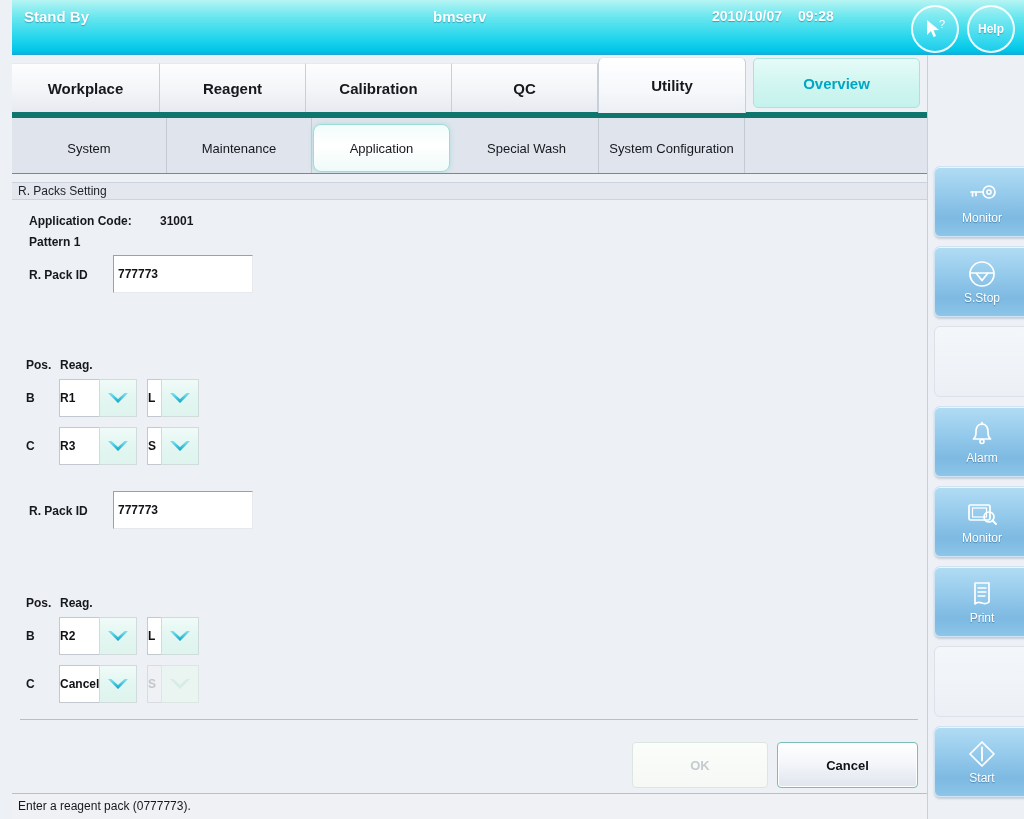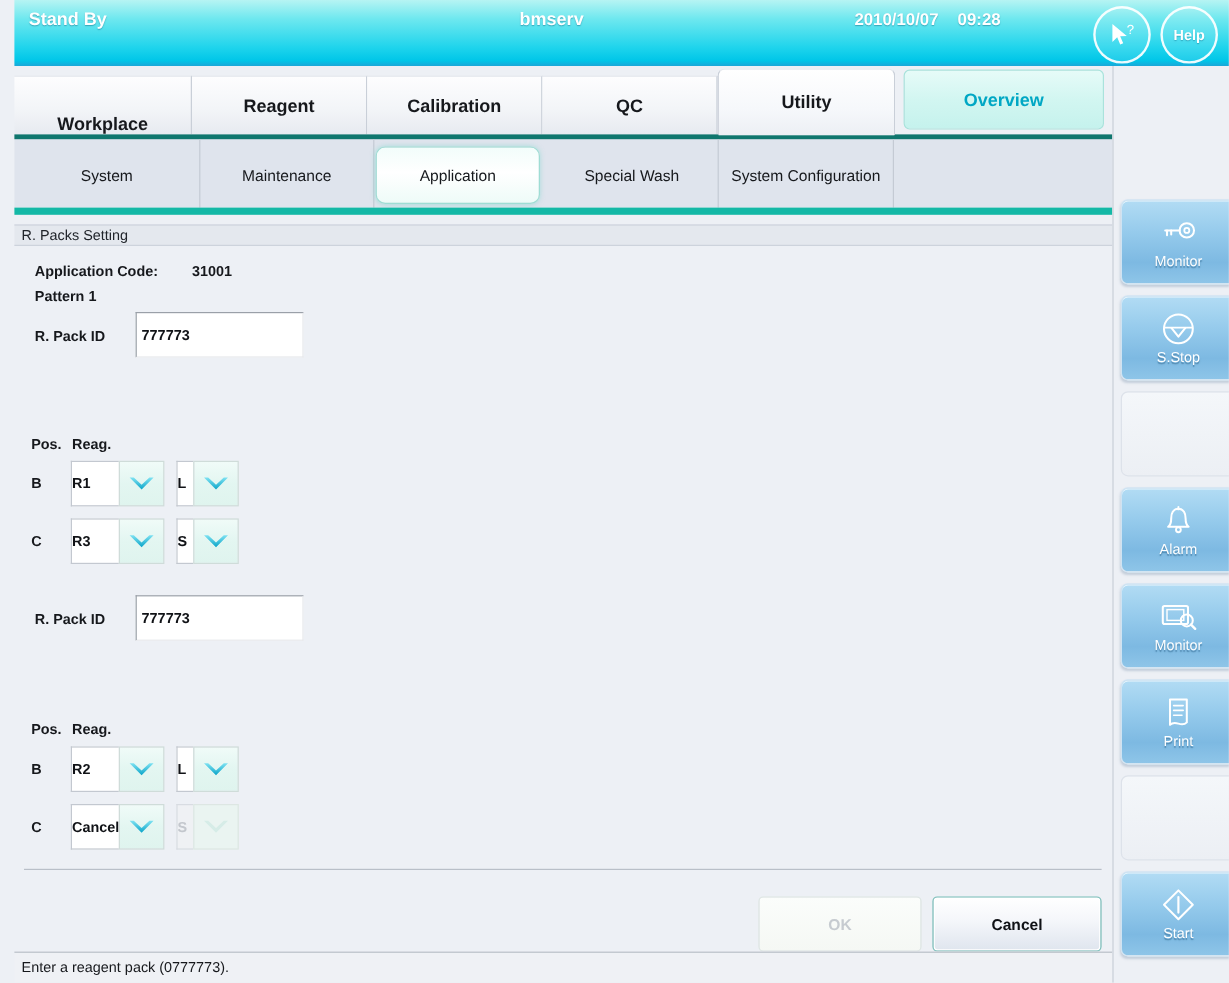--- a/index.html
+++ b/index.html
@@ -75,41 +75,41 @@
     background: linear-gradient(to bottom, #e6fbf8 0%, #d2f6f1 50%, #c5f2ed 100%);
     border: 1px solid #a9e3dc;
     border-radius: 5px;
     z-index: 4;
   }
 
   
   .subtabbar {
     position: absolute; left: 0; top: 112px; width: 915px; height: 61px;
     background: #dfe4ed;
-    border-top: 4px solid #0f766e;
+    border-top: 6px solid #0f766e;
   }
   .subtab {
     position: absolute; top: 0; height: 60px;
     display: flex; align-items: center; justify-content: center;
     font-size: 13px; color: #16181c;
     border-right: 1px solid #c4cad4;
   }
   .subtab.sel {
     top: 6px; height: 48px;
     border: 1px solid #9fddd4;
     border-radius: 8px;
     background: linear-gradient(to bottom, #f2fdfb 0%, #ffffff 45%, #eefbf8 100%);
     box-shadow: 0 0 4px rgba(120,215,205,.5);
   }
 
   
   .content {
     position: absolute; left: 0; top: 173px; width: 915px; height: 620px;
     background: #edf0f5;
-    border-top: 6px solid #14b8a6;
+    border-top: 1px solid #14b8a6;
   }
   .panel-title {
     position: absolute; left: 0; top: 8px; width: 915px; height: 18px;
     background: #e4e8ee;
     border-top: 1px solid #cdd3dc; border-bottom: 1px solid #cdd3dc;
     font-size: 12px; color: #20242a;
     padding-left: 6px; line-height: 17px;
   }
   .lbl-bold { position: absolute; font-size: 12px; font-weight: bold; color: #16181c; }
 
@@ -218,21 +218,21 @@
         <text x="17" y="11" font-family="Liberation Sans, sans-serif" font-size="11" fill="#ffffff">?</text>
       </svg>
     </div>
 
     <div class="hdr-circle help-btn">
       <span class="lbl">Help</span>
     </div>
   </div>
 
   <div class="tabbar">
-    <div class="tab" style="left:0;width:148px;align-items:flex-end;">
+    <div class="tab" style="left:0;width:148px;">
       <span>Workplace</span>
     </div>
     <div class="tab" style="left:148px;width:146px;">
       <span>Reagent</span>
     </div>
     <div class="tab" style="left:294px;width:146px;">
       <span>Calibration</span>
     </div>
     <div class="tab" style="left:440px;width:146px;">
       <span>QC</span>

